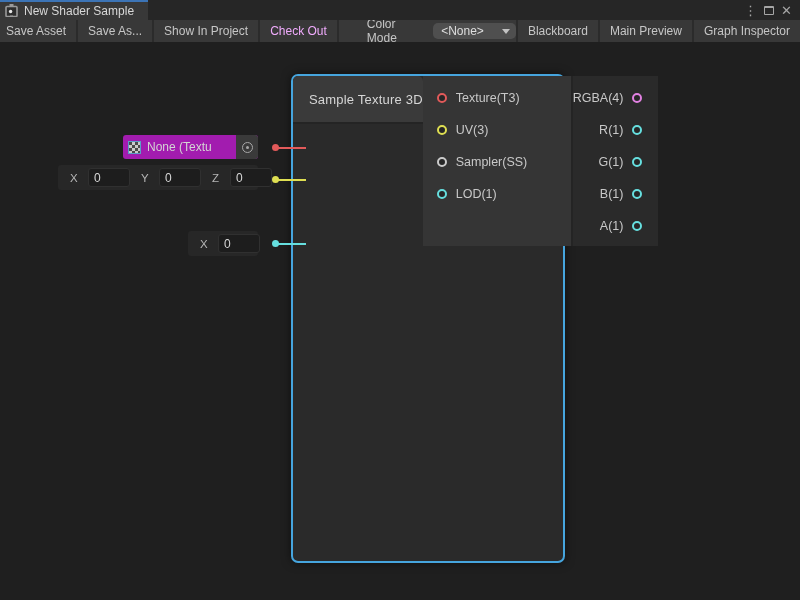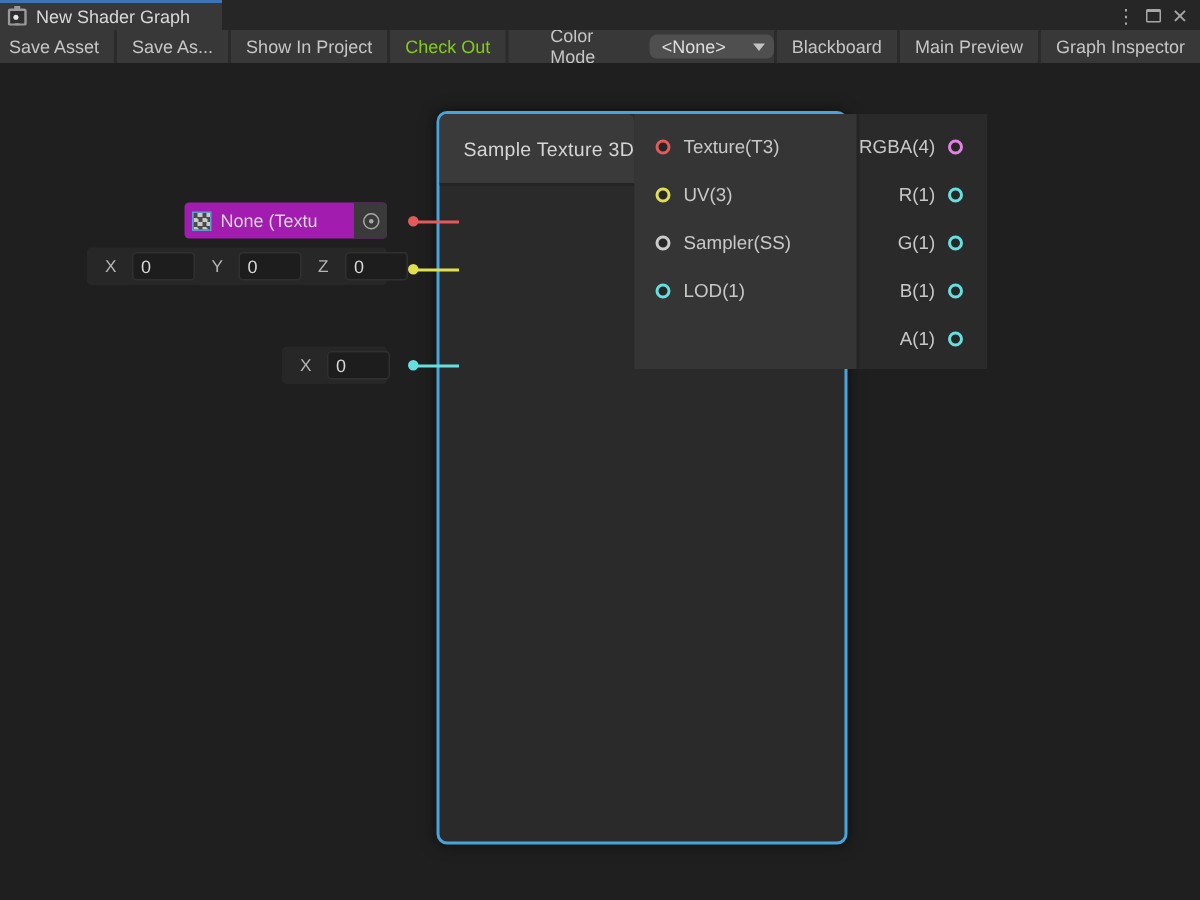--- a/index.html
+++ b/index.html
@@ -13,21 +13,21 @@
   .tab-accent { position:absolute; top:0; left:0; right:0; height:2px; }
   .tab-label { font-size:12px; color:#d8d8d8; white-space:nowrap; padding-top:1px; }
   .win-controls { margin-left:auto; display:flex; align-items:center; gap:7px; padding-right:8px; }
   .win-glyph { color:#a6a6a6; font-size:13px; line-height:1; cursor:default; }
   .maxbox { width:10px; height:9px; border:1.5px solid #a6a6a6; border-top-width:2.5px; border-radius:1px; display:inline-block; }
 
   
   .toolbar { height:22px; background:#383838; display:flex; align-items:stretch; font-size:12px; color:#c6c6c6; }
   .tb-btn { display:flex; align-items:center; padding:0 10px; border-right:2px solid #2b2b2b; white-space:nowrap; cursor:default; }
   .tb-btn.first { padding-left:6px; }
-  .tb-btn.disabled { color:#84cc16; }
+  .tb-btn.disabled { color:#f0abfc; }
   .cm-group { display:flex; align-items:center; margin-left:28px; gap:15px; }
   .dropdown { width:97px; height:16px; background:#4f4f4f; border-radius:5px; display:flex;
               align-items:center; padding:0 6px 0 8px; color:#dedede; }
   .dd-arrow { margin-left:auto; width:0; height:0; border-left:4px solid transparent;
               border-right:4px solid transparent; border-top:5px solid #c2c2c2; }
   .tb-right { margin-left:auto; display:flex; align-items:stretch; }
   .tb-right .tb-btn { border-right:none; border-left:2px solid #2b2b2b; }
 
   
   .graph { position:relative; width:800px; height:558px; background:#1f1f1f; overflow:hidden; }
@@ -79,21 +79,21 @@
 
 <div class="tabbar">
   <div class="tab">
     <div class="tab-accent" style="background-color: rgb(60, 116, 182);"></div>
     <svg width="13" height="13" viewBox="0 0 13 13">
       <rect x="4.5" y="0" width="4" height="3" fill="#9a9a9a"></rect>
       <rect x="1" y="2.5" width="11" height="10" rx="1" fill="#2e2e2e" stroke="#9a9a9a" stroke-width="1.6"></rect>
       <circle cx="5.6" cy="7.5" r="1.7" fill="#e8e8e8"></circle>
       <rect x="5" y="11.5" width="3" height="1.5" fill="#9a9a9a"></rect>
     </svg>
-    <span class="tab-label">New Shader Graph</span>
+    <span class="tab-label">New Shader Sample</span>
   </div>
   <div class="win-controls">
     <span class="win-glyph">⋮</span>
     <span class="maxbox"></span>
     <span class="win-glyph">✕</span>
   </div>
 </div>
 
 <div class="toolbar">
   <div class="tb-btn first">Save Asset</div>

